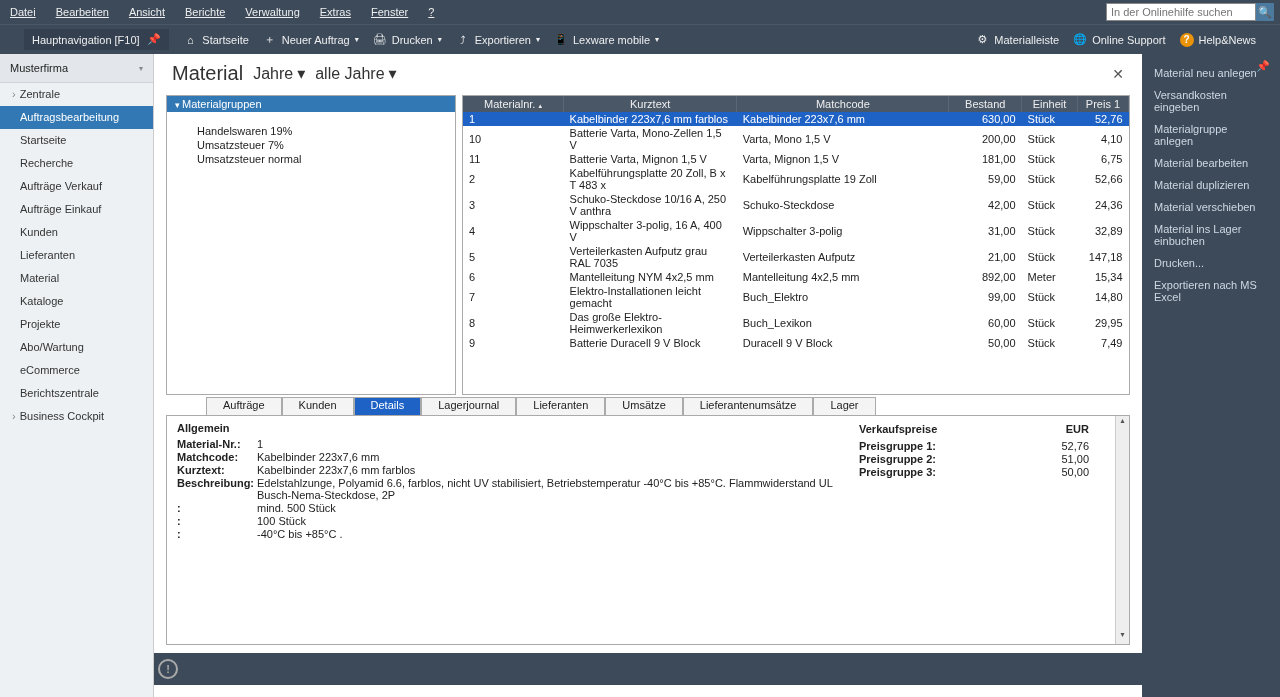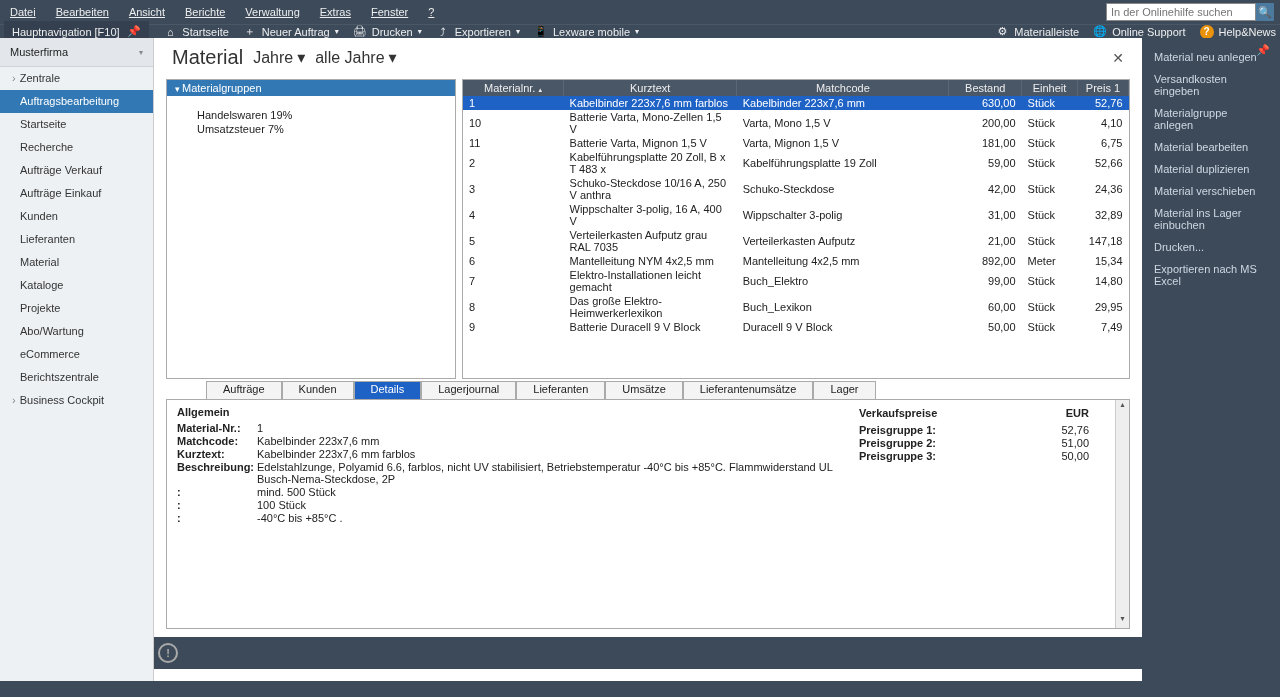--- a/index.html
+++ b/index.html
@@ -8,21 +8,21 @@
   
   .menubar { display: flex; align-items: center; background: #3c4a5a; color: #eee; height: 24px; padding: 0 6px; gap: 12px; }
   .menubar .menu-item { cursor: pointer; padding: 2px 4px; }
   .menubar .menu-item:nth-child(2) { text-decoration: underline; }
   .menubar .menu-item { text-decoration: underline; }
   .menubar .search-box { margin-left: auto; display: flex; }
   .menubar input { width: 150px; font-size: 11px; padding: 1px 4px; height: 18px; border: 1px solid #888; }
   .menubar .srch-btn { width: 18px; height: 18px; background: #4c7a9f; display: flex; align-items: center; justify-content: center; color: #fff; }
   
   
-  .toolbar { display: flex; align-items: center; background: #3c4a5a; color: #eee; height: 14px; padding: 0 4px; gap: 14px; border-top: 1px solid #4a5766; }
+  .toolbar { display: flex; align-items: center; background: #3c4a5a; color: #eee; height: 30px; padding: 0 24px; gap: 14px; border-top: 1px solid #4a5766; }
   .toolbar .nav-label { background: #34404f; padding: 4px 8px; display: flex; align-items: center; gap: 8px; }
   .toolbar .tb-btn { display: flex; align-items: center; gap: 5px; cursor: pointer; }
   .toolbar .spacer { flex: 1; }
   .toolbar .caret { font-size: 8px; }
   .toolbar .ic { width: 14px; height: 14px; display: inline-flex; align-items: center; justify-content: center; }
   
   
   .main { display: flex; height: calc(697px - 54px); }
   
   
@@ -188,20 +188,21 @@
         </span>
       <span class="close">✕</span>
     </div>
 
     <div class="upper">
       <div class="tree-panel">
         <div class="tree-head">Materialgruppen</div>
         <div class="tree-body" id="tree-body">
             <div>Handelswaren 19%</div>
             <div>Umsatzsteuer 7%</div>
+            <div>Umsatzsteuer normal</div>
           </div>
       </div>
       <div class="grid-panel">
         <table class="grid" id="grid">
             <thead>
               <tr>
                 <th class="col-nr">Materialnr. <span style="font-size:7px">▴</span></th>
                 <th class="col-kt">Kurztext</th>
                 <th class="col-mc">Matchcode</th>
                 <th class="col-be">Bestand</th>

